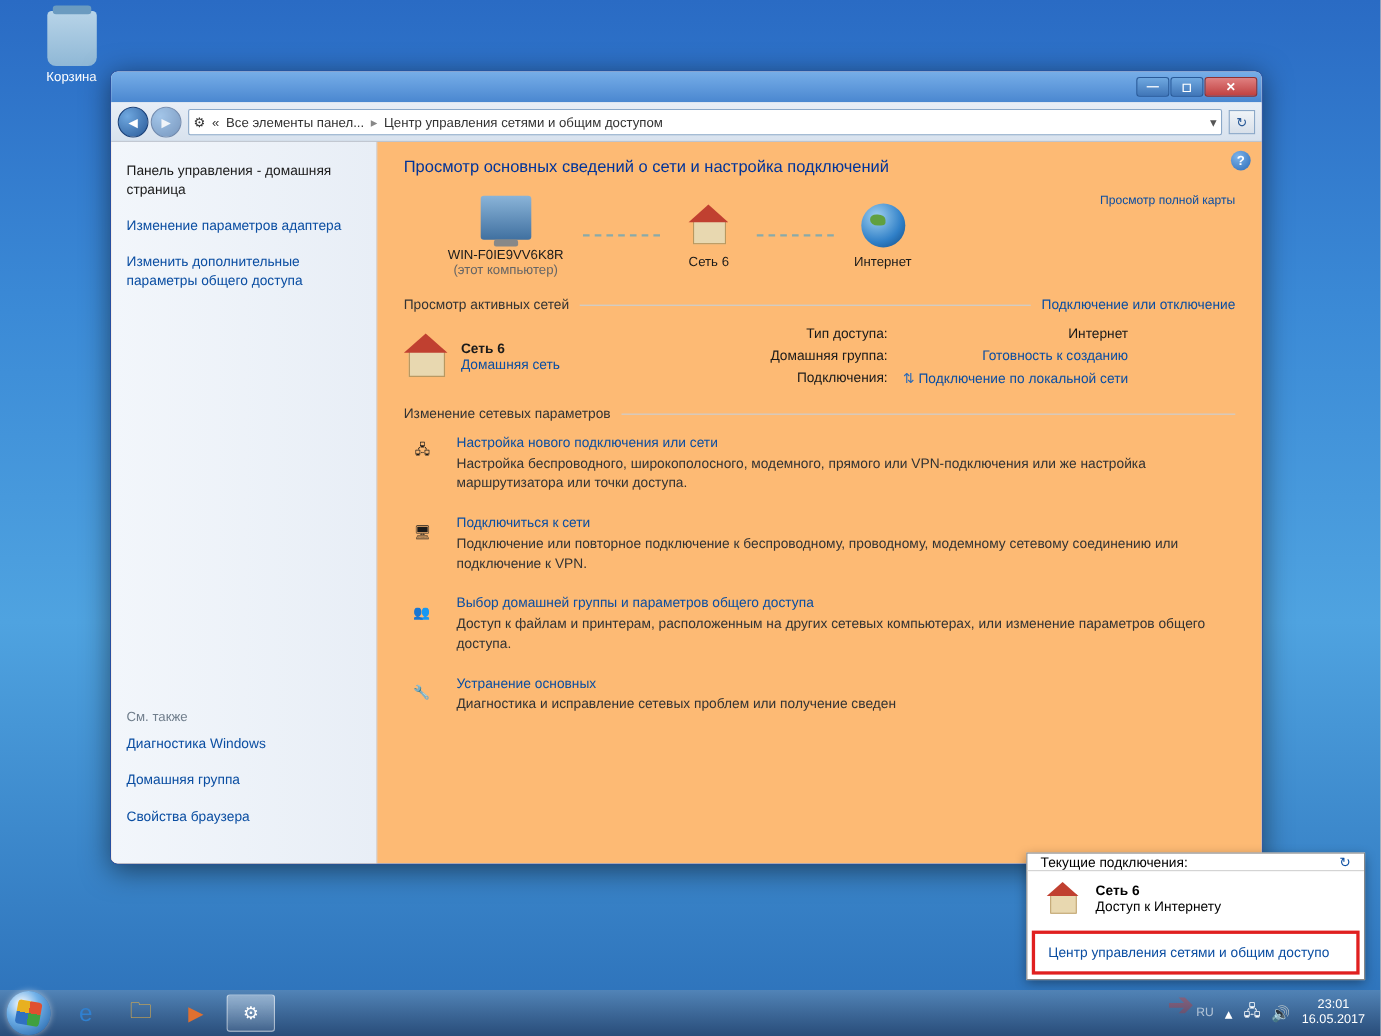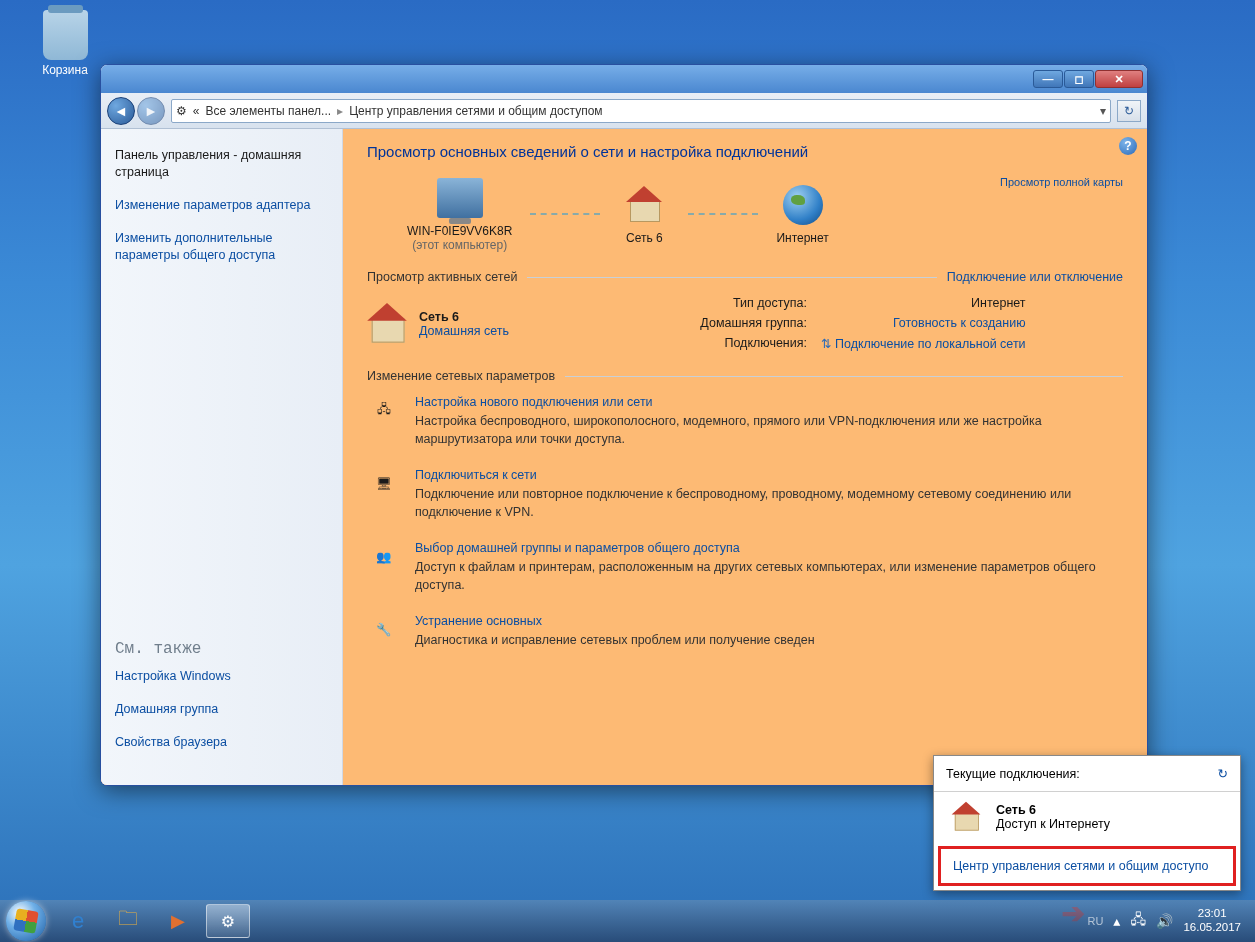--- a/index.html
+++ b/index.html
@@ -24,21 +24,21 @@
 .addressbox .sep { color:#888; }
 .refreshbtn { width:24px; height:22px; background:linear-gradient(#f0f4f8,#d8e0ea); border:1px solid #8ba8c8; display:flex; align-items:center; justify-content:center; color:#2a5a98; font-size:12px; cursor:pointer; }
 .searchbox { width:230px; height:24px; background:white; border:1px solid #8ba8c8; border-radius:2px; display:flex; align-items:center; padding:0 6px; font-size:12px; color:#888; font-style:italic; justify-content:space-between; }
 
 
 .body { flex:1; display:flex; background:#fdba74; }
 .sidebar { width:242px; background: linear-gradient(to right, #f2f6fb, #e8eef6); border-right:1px solid #d0d8e4; padding:18px 14px; display:flex; flex-direction:column; font-size:12.5px; }
 .sidebar a { color:#0b4ea2; text-decoration:none; cursor:pointer; display:block; margin-bottom:16px; line-height:1.35; }
 .sidebar a.plain { color:#1a1a1a; }
 .sidebar .spacer { flex:1; }
-.sidebar .seealso { color:#707e8c; font-size:16px; margin-bottom:10px;font-family:Liberation Mono, monospace; }
+.sidebar .seealso { color:#707e8c; font-size:12px; margin-bottom:10px; }
 
 .main { flex:1; padding: 14px 24px 20px 24px; font-size:12.5px; color:#1a1a1a; position:relative; overflow:auto; }
 .helpicon { position:absolute; top:8px; right:10px; width:18px; height:18px; border-radius:50%; background:radial-gradient(circle at 35% 30%, #7db4ea, #2a6ab8); color:white; font-size:12px; font-weight:bold; display:flex; align-items:center; justify-content:center; cursor:pointer; }
 .main h1 { color:#003399; font-size:15px; font-weight:normal; margin-bottom:16px; }
 
 
 .netmap { display:flex; align-items:center; gap:18px; margin-bottom:6px; position:relative; }
 .netnode { text-align:center; font-size:12px; }
 .netnode .icn { width:52px; height:44px; margin:0 auto 4px; display:flex; align-items:center; justify-content:center; }
 .connline { flex:0 0 70px; height:0; border-top: 2px dashed #8aa; }
@@ -56,21 +56,21 @@
 .kvgrid { display:grid; grid-template-columns: 140px auto; row-gap:6px; column-gap:14px; font-size:12.5px;text-align:right; }
 
 
 .settingitem { display:flex; gap:14px; margin-bottom:20px; }
 .settingitem .icn { width:34px; height:30px; flex-shrink:0; display:flex; align-items:center; justify-content:center; }
 .settingitem .txt .title { color:#0b4ea2; cursor:pointer; font-size:12.5px; margin-bottom:4px; display:block; }
 .settingitem .txt .desc { color:#333; font-size:12.5px; line-height:1.4; }
 
 
 .flyout { position:absolute; right:14px; bottom:51px; width:308px; background:white; border:1px solid #888; box-shadow:0 3px 10px rgba(0,0,0,0.4); font-size:12.5px; }
-.flyhdr { padding:10px 12px; display:flex; justify-content:space-between; align-items:center; border-bottom:1px solid #d0d0d0; }
+.flyhdr { padding:0 12px; display:flex; justify-content:space-between; align-items:center; border-bottom:1px solid #d0d0d0; }
 .flyrow { padding:8px 12px; display:flex; gap:10px; align-items:center; }
 .flylink { padding:10px 12px; color:#0b4ea2; cursor:pointer; border:3px solid #e02020; margin:4px; }
 
 
 .taskbar { position:absolute; left:0; right:0; bottom:0; height:42px; background: linear-gradient(to bottom, rgba(100,140,180,0.65), rgba(40,70,110,0.85)); display:flex; align-items:center; padding:0 6px; }
 .startbtn { width:40px; height:40px; border-radius:50%; background: radial-gradient(circle at 35% 30%, #fff, #6fb0e8 40%, #1a5aa0); box-shadow:0 0 6px rgba(255,255,255,0.5); cursor:pointer; position:relative; }
 .startbtn::after{ content:""; position:absolute; inset:9px; background:conic-gradient(#e05030 0 90deg,#40a040 90deg 180deg,#3070c0 180deg 270deg,#e8b020 270deg 360deg); border-radius:3px; transform:rotate(10deg); }
 .taskicons { display:flex; gap:6px; margin-left:10px; }
 .taskicon { width:44px; height:34px; border-radius:3px; cursor:pointer; display:flex; align-items:center; justify-content:center; }
 .taskicon.active { background: linear-gradient(rgba(255,255,255,0.4), rgba(255,255,255,0.1)); border:1px solid rgba(255,255,255,0.5); }
@@ -119,21 +119,21 @@
     <div class="refreshbtn">↻</div>
   </div>
 
   <div class="body">
     <div class="sidebar">
       <a class="plain">Панель управления - домашняя страница</a>
       <a>Изменение параметров адаптера</a>
       <a>Изменить дополнительные параметры общего доступа</a>
       <div class="spacer"></div>
       <div class="seealso">См. также</div>
-      <a>Настройка Windows</a>
+      <a>Диагностика Windows</a>
       <a>Домашняя группа</a>
       <a>Свойства браузера</a>
     </div>
 
     <div class="main">
       <div class="helpicon">?</div>
       <h1>Просмотр основных сведений о сети и настройка подключений</h1>
 
       <div class="netmap" style="padding-left:40px;">
         <div class="netnode">

